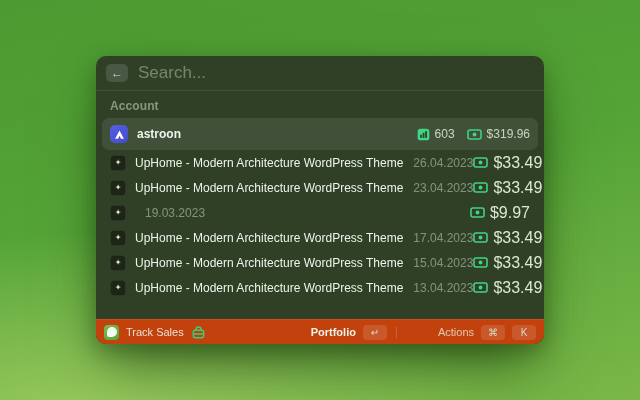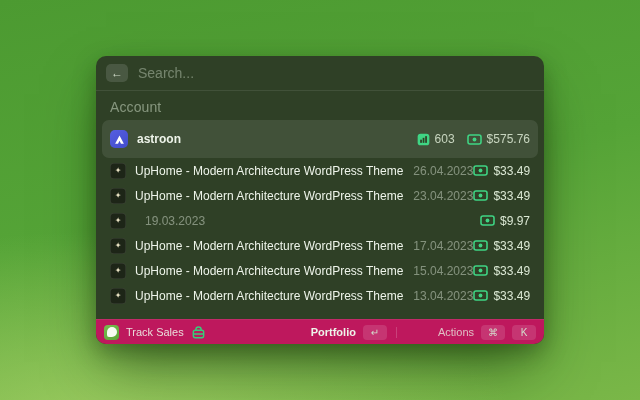--- a/index.html
+++ b/index.html
@@ -36,44 +36,45 @@
   .back-btn{
     width:22px;height:18px;
     border-radius:5px;
     background:rgba(255,255,255,0.13);
     display:flex;align-items:center;justify-content:center;
     font-size:12px;color:#cfdac8;
     cursor:default;
   }
   .search-placeholder{
     margin-left:10px;
-    font-size:14px;
+    font-size:17px;
     color:rgba(232,244,226,0.38);
   }
   
   .list{
     flex:1 1 auto;
     overflow:hidden;
     padding:0 6px;
     position:relative;
   }
   .section-header{
     padding:8px 8px 5px 8px;
-    font-size:14px;
+    font-size:12px;
     color:rgba(205,220,198,0.55);
     letter-spacing:0.1px;
+    font-weight:bold;
   }
   .row{
     height:25px;
     display:flex;align-items:center;
     padding:0 8px;
     border-radius:7px;
     font-size:12px;
   }
-  .row.selected{background:rgba(255,255,255,0.09);height:38px;}
+  .row.selected{background:rgba(255,255,255,0.09);height:32px;}
   .avatar{
     width:18px;height:18px;flex:0 0 18px;
     border-radius:5px;
     background:linear-gradient(145deg,#555ee0,#424ccd);
     display:flex;align-items:center;justify-content:center;
     margin-right:9px;
   }
   .row-title{color:#eef4ea;font-weight:700;white-space:nowrap;}
   .row-title.normal{font-weight:400;}
   .row-sub{margin-left:10px;color:rgba(235,245,230,0.5);white-space:nowrap;}
@@ -84,26 +85,26 @@
     width:16px;height:16px;flex:0 0 16px;
     border-radius:4px;
     background:#1d2517;
     display:flex;align-items:center;justify-content:center;
     margin-right:9px;
     box-shadow:inset 0 0 0 0.5px rgba(255,255,255,0.15);
   }
   .thumb-glyph{font-size:8px;color:#e9e2c4;line-height:1;}
   .sale .row-date{margin-left:10px;color:rgba(235,245,230,0.45);}
   .price-group{display:flex;align-items:center;gap:5px;}
-  .price-group .price{color:#dbe8d4;font-size:12px;}
+  .price-group .price{color:#dbe8d4;font-size:16px;}
   
   .footer{
     flex:0 0 24px;
     height:24px;
-    background:#be185d;
+    background:#c2410c;
     border-top:1px solid rgba(255,255,255,0.08);
     display:flex;align-items:center;
     padding:0 8px;
     font-size:11px;
     position:relative;z-index:2;
   }
   .app-icon{
     width:15px;height:15px;border-radius:4px;
     background:linear-gradient(145deg,#79bd4e,#5aa438);
     position:relative;overflow:hidden;margin-right:7px;
@@ -161,21 +162,21 @@
             <rect x="6.1" y="5.2" width="1.9" height="5.4" fill="#2f4026"></rect>
             <rect x="8.8" y="3.4" width="1.9" height="7.2" fill="#2f4026"></rect>
           </svg>
           <span class="acc-text">603</span>
         </span>
         <span class="accessory">
           <svg width="15" height="11" viewBox="0 0 16 12">
             <rect x="0.9" y="1.1" width="14.2" height="9.8" rx="2.2" fill="none" stroke="#3fd584" stroke-width="1.7"></rect>
             <circle cx="8" cy="6" r="2.1" fill="#3fd584"></circle>
           </svg>
-          <span class="acc-text">$575.76</span>
+          <span class="acc-text">$319.96</span>
         </span>
       </div>
 
 
       <div id="sales-rows">
   <div class="row sale">
     <span class="thumb">
       <span class="thumb-glyph">✦</span>
     </span>
     <span class="row-title normal">UpHome - Modern Architecture WordPress Theme</span>

